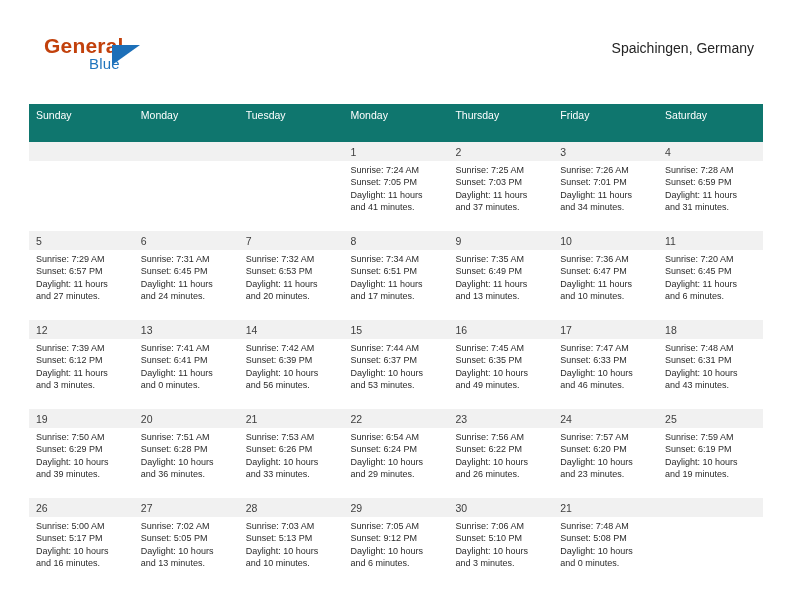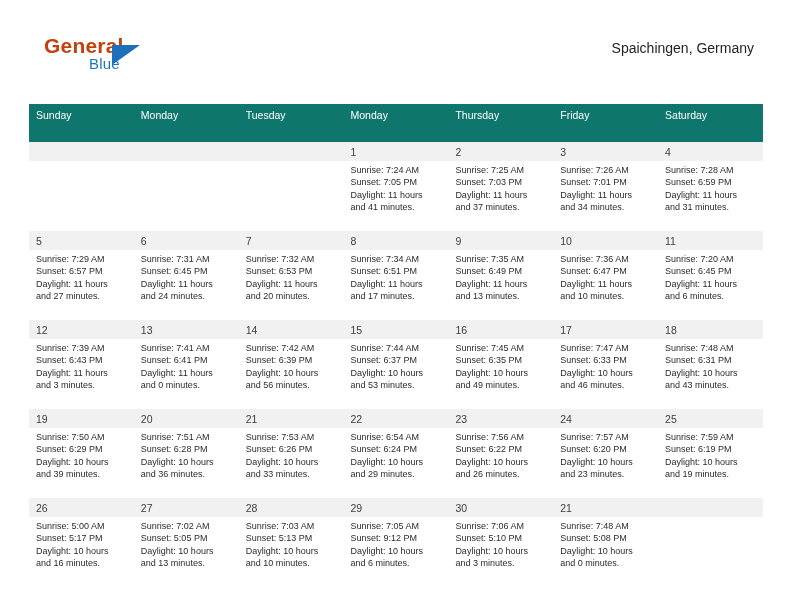--- a/index.html
+++ b/index.html
@@ -333,21 +333,21 @@
             </div>
           </td>
         </tr>
 
         <tr class="week-row">
           <td>
             <div class="daycell">
               <div class="daynum">12</div>
               <div class="details">
                 <div>Sunrise: 7:39 AM</div>
-                <div>Sunset: 6:43 PM</div>
+                <div>Sunset: 6:12 PM</div>
                 <div>Daylight: 11 hours</div>
                 <div>and 3 minutes.</div>
               </div>
             </div>
           </td>
           <td>
             <div class="daycell">
               <div class="daynum">13</div>
               <div class="details">
                 <div>Sunrise: 7:41 AM</div>

